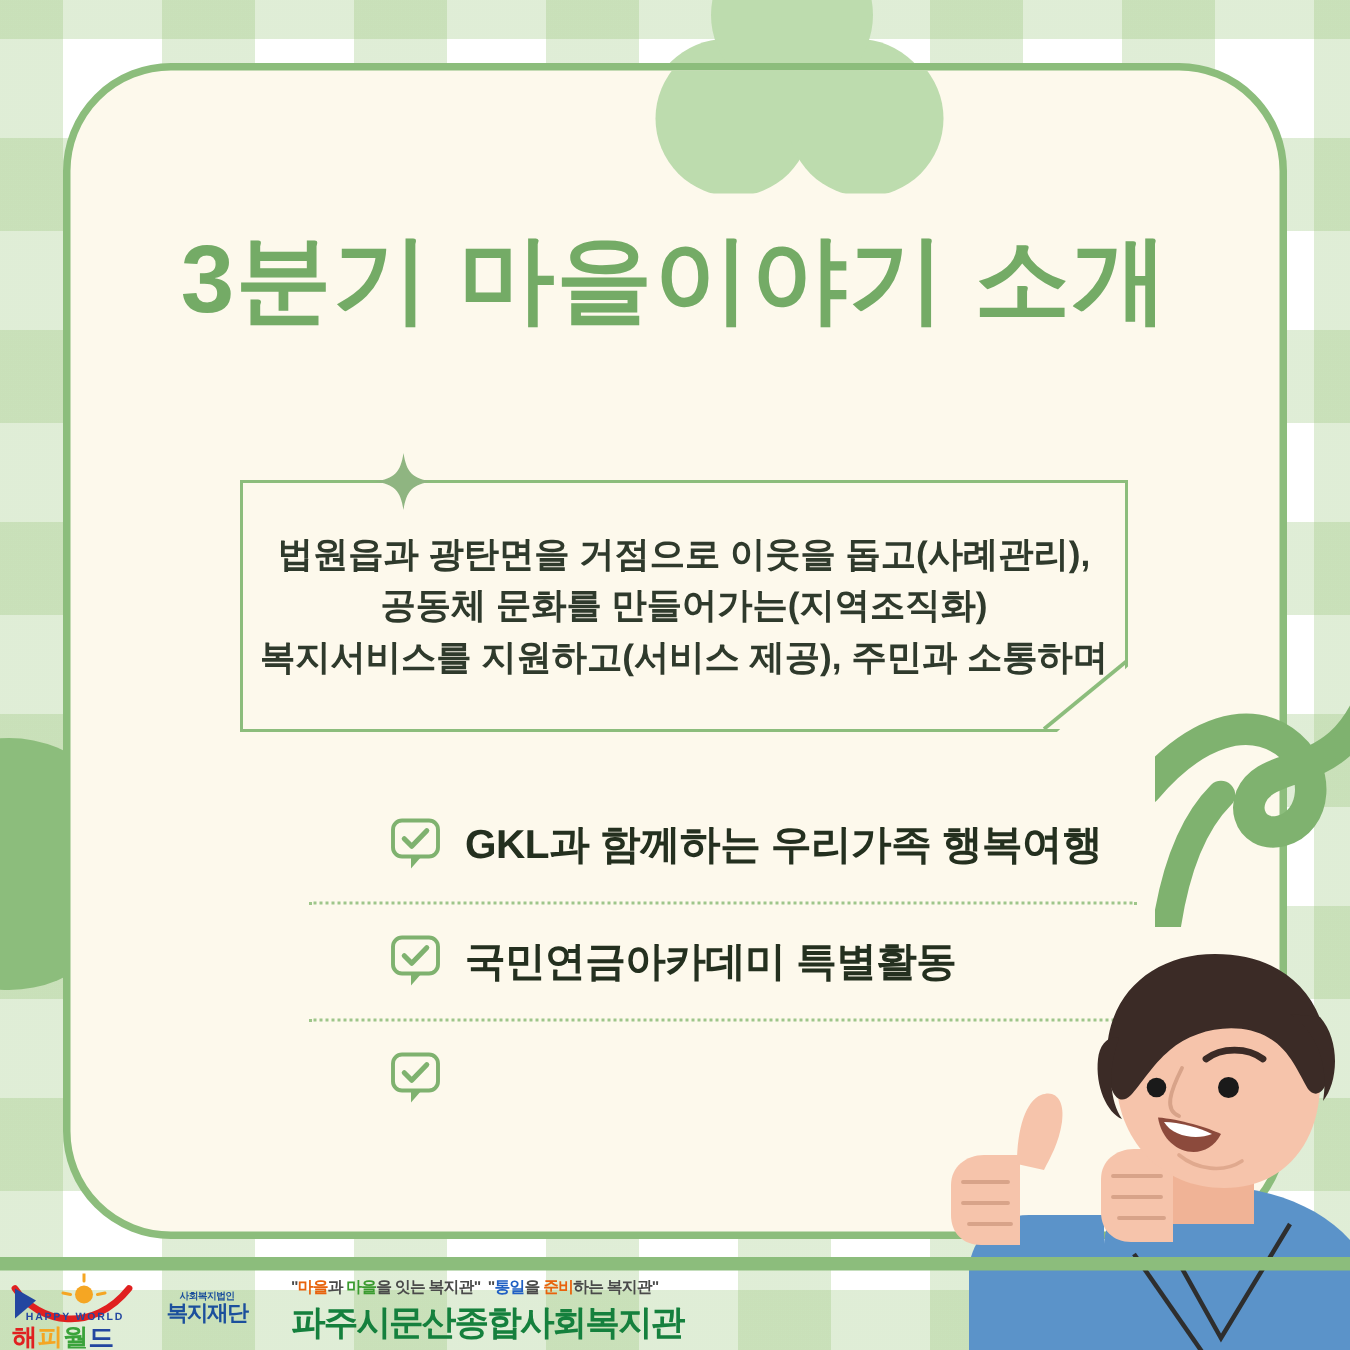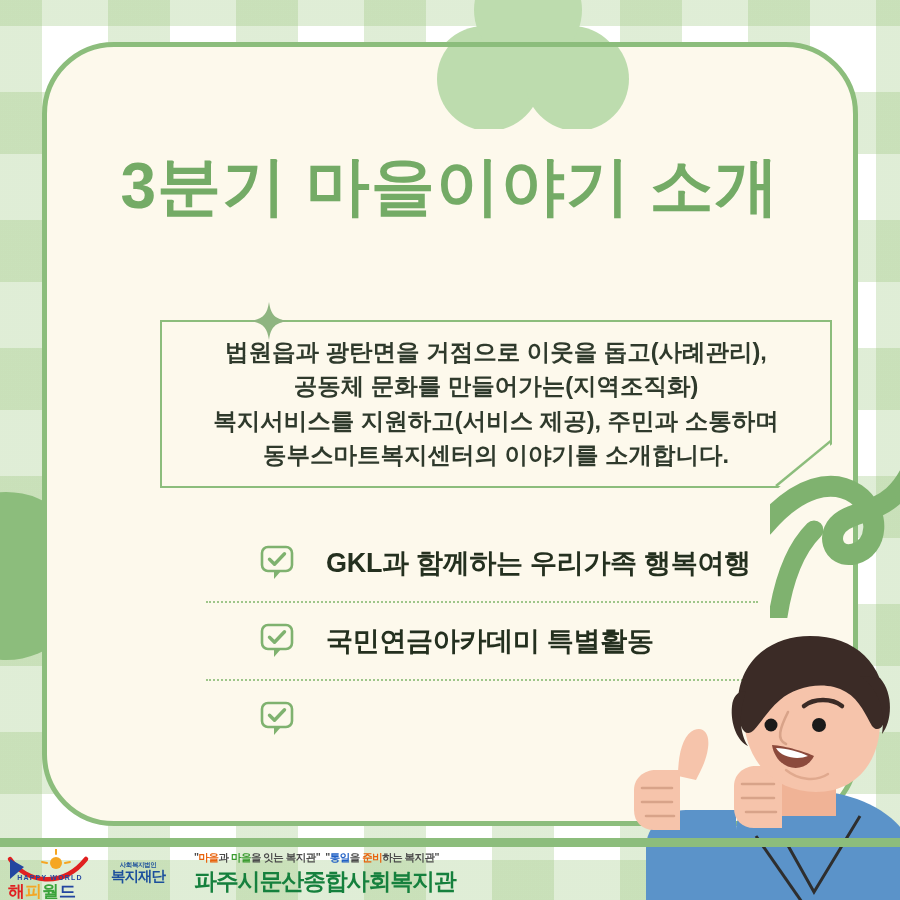--- a/index.html
+++ b/index.html
@@ -108,21 +108,21 @@
     color: #74ab66;
     z-index: 5;
     white-space: nowrap;
   }
 
   
   .desc-box {
     position: absolute;
     left: 113px;
     top: 273px;
-    width: 672px;
+    width: 592px;
     height: 168px;
     z-index: 5;
   }
   .desc-frame {
     position: absolute;
     inset: 0;
     box-sizing: border-box;
     border: 2.5px solid #8cbd7c;
     background: transparent;
     
@@ -169,21 +169,21 @@
     position: absolute;
     left: 155px;
     top: 478px;
     width: 560px;
     z-index: 5;
   }
   .check-row {
     display: flex;
     align-items: center;
     height: 76px;
-    gap: 32px;
+    gap: 16px;
     padding-left: 58px;
     box-sizing: border-box;
   }
   .check-icon {
     flex: 0 0 auto;
     width: 34px;
     height: 36px;
   }
   .check-label {
     font-size: 27px;
@@ -335,21 +335,20 @@
       <div class="desc-sparkle">
         <svg viewBox="0 0 46 46" width="46" height="46" aria-hidden="true">
           <path d="M23 4 C25 17 29 21 42 23 C29 25 25 29 23 42 C21 29 17 25 4 23 C17 21 21 17 23 4 Z" fill="#8fb581"></path>
         </svg>
       </div>
 
       <div class="desc-text">
         <div class="desc-line">법원읍과 광탄면을 거점으로 이웃을 돕고(사례관리),</div>
         <div class="desc-line">공동체 문화를 만들어가는(지역조직화)</div>
         <div class="desc-line">복지서비스를 지원하고(서비스 제공), 주민과 소통하며</div>
-        <div class="desc-line">동부스마트복지센터의 이야기를 소개합니다.</div>
       </div>
     </div>
 
     <div class="checklist">
 
       <div class="check-row">
         <span class="check-icon">
           <svg viewBox="0 0 34 36" width="34" height="36" aria-hidden="true">
             <rect x="2" y="2" width="30" height="24" rx="6" ry="6" fill="none" stroke="#7fb26f" stroke-width="2.6"></rect>
             <path d="M9.5 14.2 L14.5 19.2 L24.5 8.8" fill="none" stroke="#7fb26f" stroke-width="3.4" stroke-linecap="round" stroke-linejoin="round"></path>

